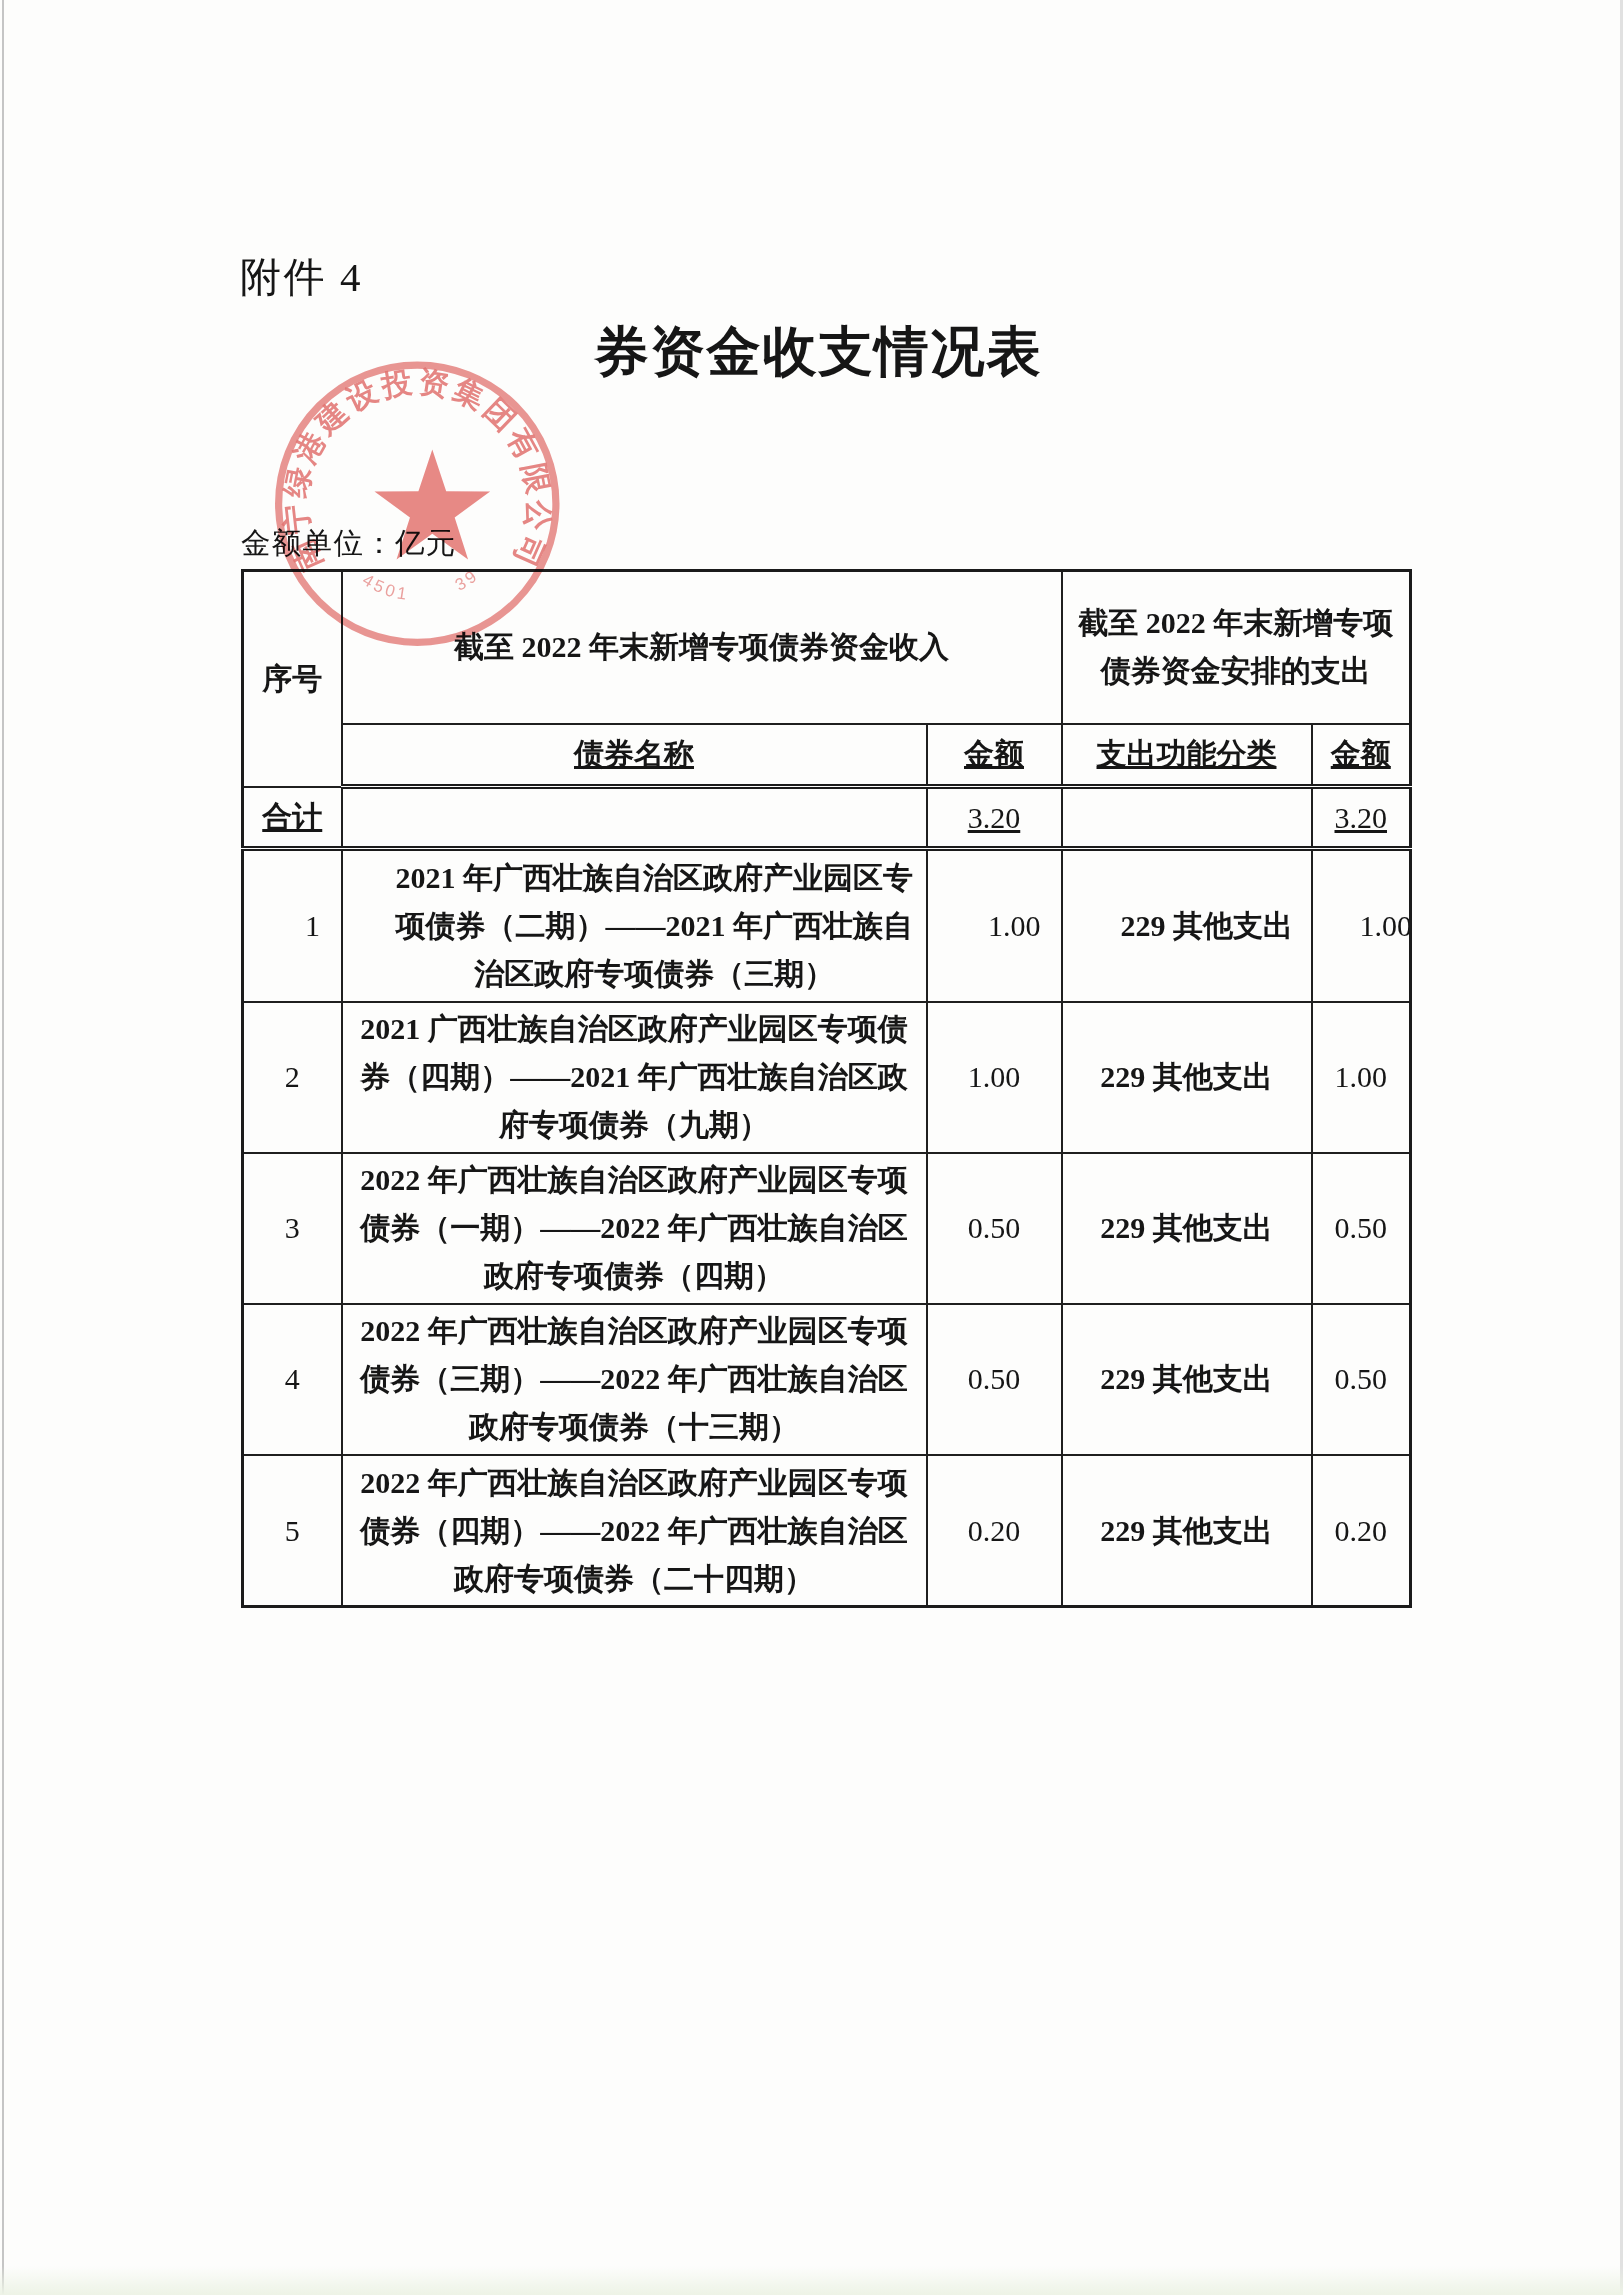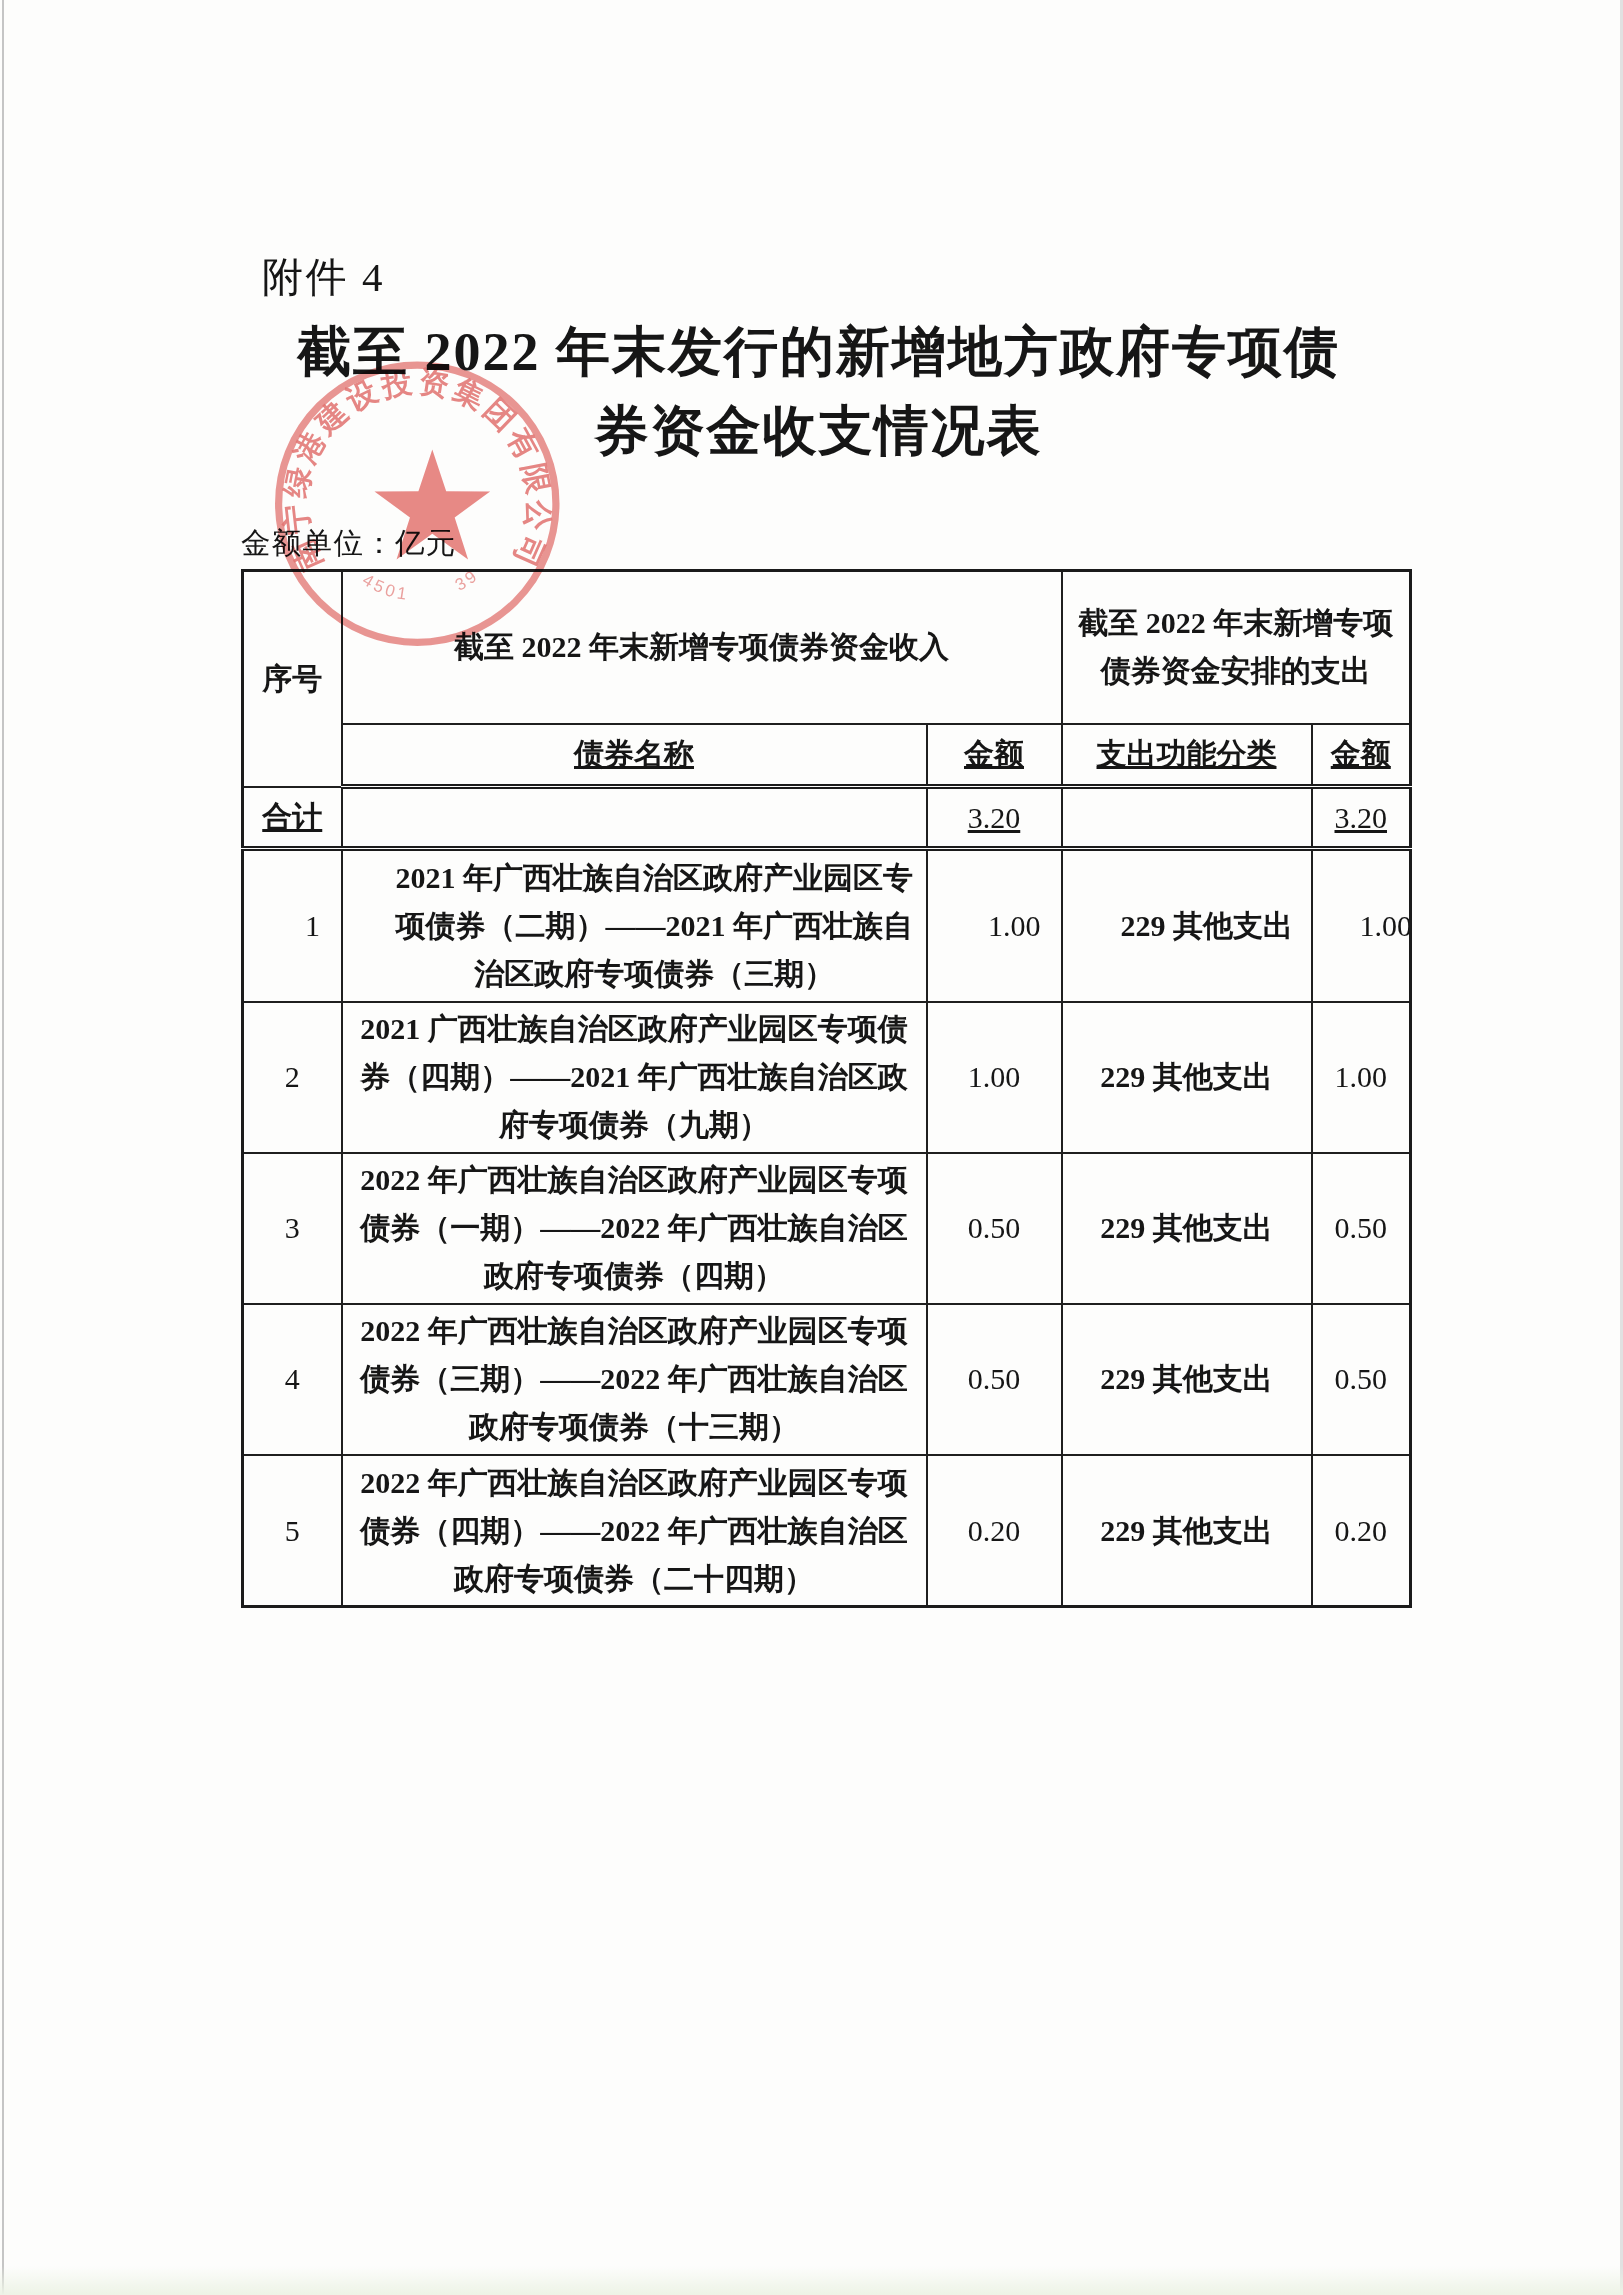--- a/index.html
+++ b/index.html
@@ -8,21 +8,21 @@
     background:#fdfdfc;
     font-family:"Liberation Serif","DejaVu Serif",serif;
     color:#161616;
   }
   
   .edge-left{position:absolute;left:2px;top:0;width:2px;height:2295px;background:#a8a8a8;opacity:.65;}
   .edge-right{position:absolute;right:0;top:0;width:2.6px;height:2295px;background:#dadada;opacity:.8;}
   .edge-bottom{position:absolute;left:0;bottom:0;width:1623px;height:29px;
     background:linear-gradient(to bottom, rgba(240,244,235,0), #edf3e6);}
   .attachment{
-    position:absolute;left:262px;top:250px;
+    position:absolute;left:240px;top:250px;
     font-size:41px;letter-spacing:2.6px;
   }
   .doc-title{
     position:absolute;left:236px;top:313px;width:1165px;
     text-align:center;font-weight:bold;font-size:54px;line-height:79px;
     letter-spacing:2px;
     font-family:"Liberation Serif","DejaVu Serif",serif;
   }
   .unit-note{
     position:absolute;left:241px;top:524px;width:1147px;
@@ -69,21 +69,20 @@
 </head>
 <body>
 
 <div class="edge-left"></div>
 <div class="edge-right"></div>
 <div class="edge-bottom"></div>
 
 <div class="attachment">附件 4</div>
 
 <div class="doc-title">
-  <div>截至 2022 年末发行的新增地方政府专项债</div>
   <div>券资金收支情况表</div>
 </div>
 
 <div class="unit-note">金额单位：亿元</div>
 
 <table class="main">
   <colgroup>
     <col style="width:99px">
       <col style="width:585px">
       <col style="width:135px">

